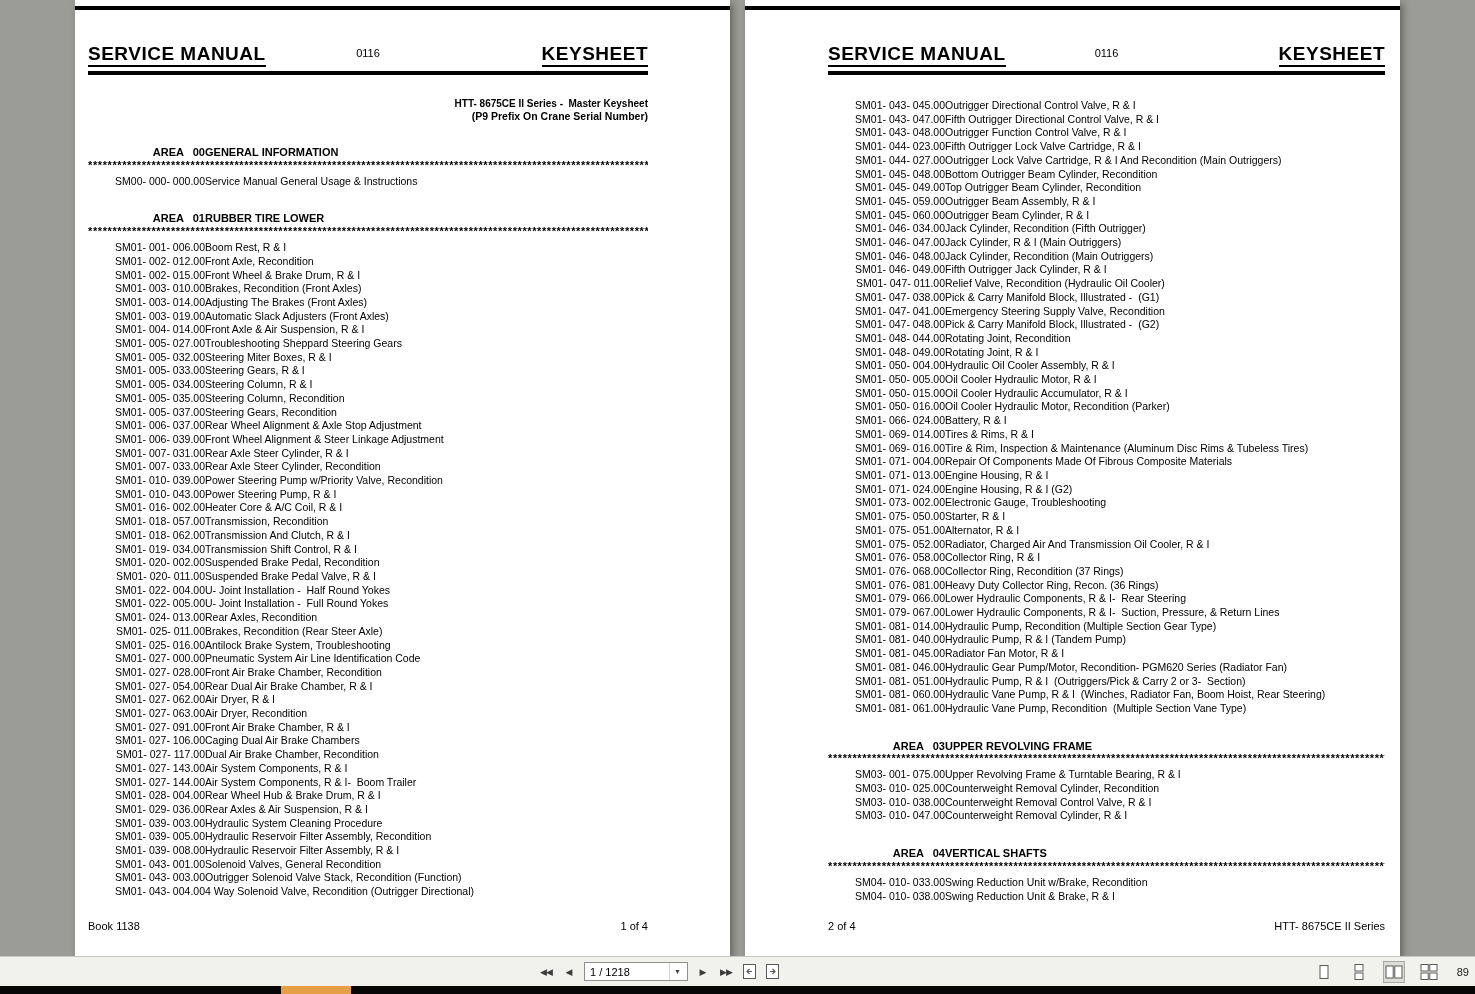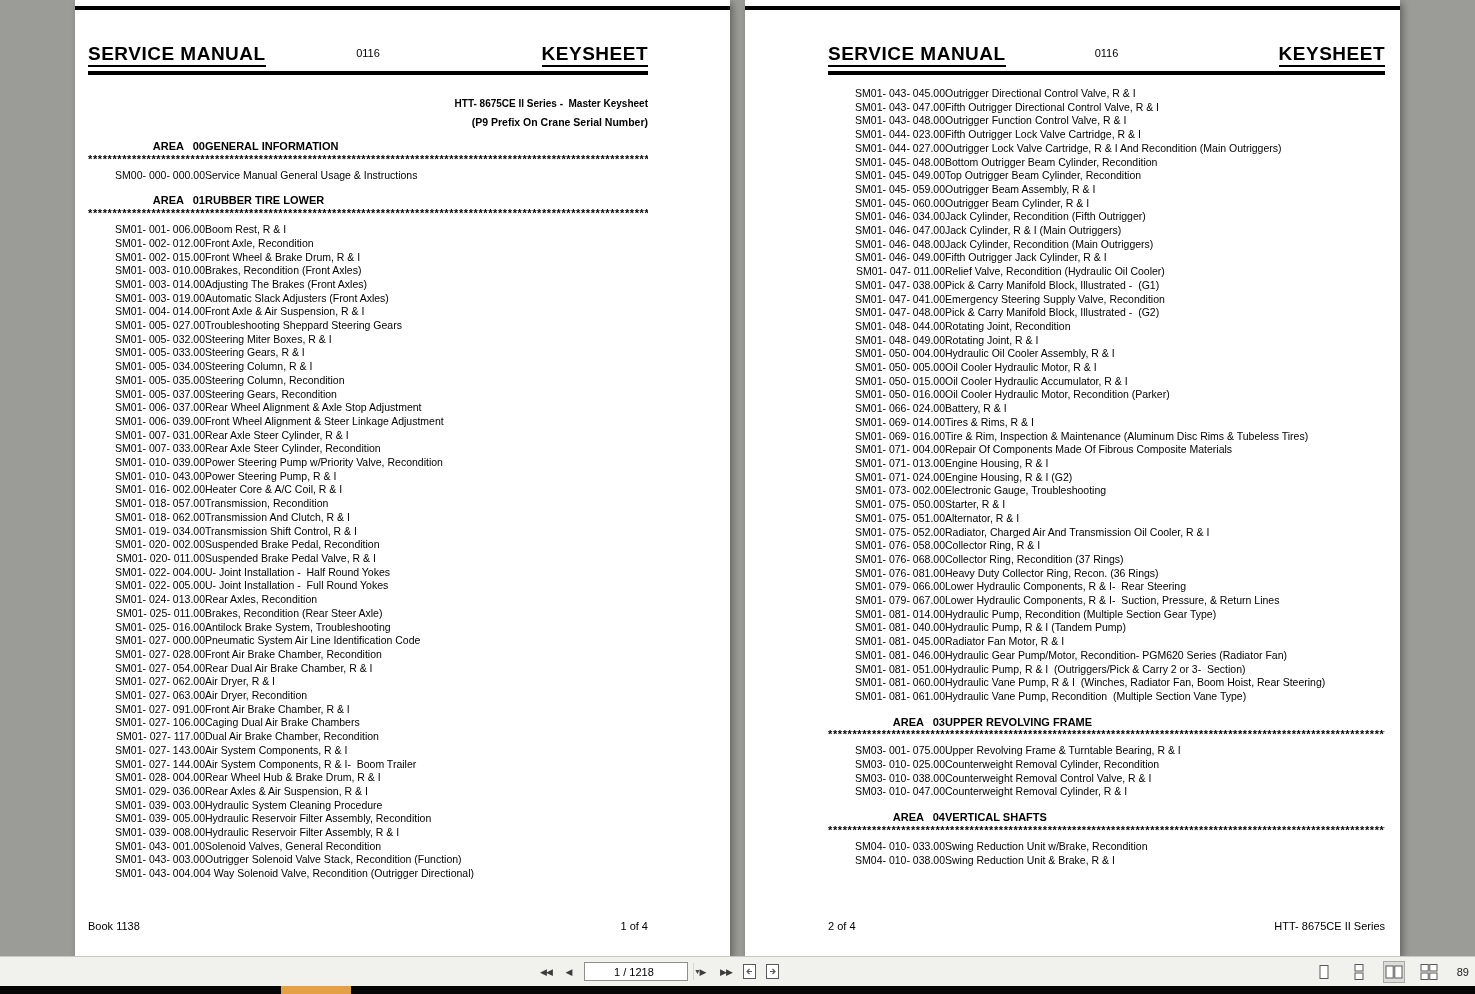--- a/index.html
+++ b/index.html
@@ -18,43 +18,43 @@
 
   .page-top-rule { margin-top:6px; height:4px; background:#000; }
   .page-header { position:relative; margin-top:31px; display:flex; justify-content:space-between;
                  align-items:center; height:26px; }
   .hdr-left, .hdr-right { font-size:19px; font-weight:bold; letter-spacing:0.5px;
                           border-bottom:2px solid #000; line-height:23px; white-space:pre; }
   .hdr-center { position:absolute; left:50%; transform:translateX(-50%); font-size:11px; top:6px; }
   .header-rule { margin-top:4px; height:4px; background:#000; }
 
   .doc-title    { margin-top:23px; font-size:10px; font-weight:bold; white-space:pre; }
-  .doc-subtitle { margin-top:7px; font-size:10.5px; font-weight:bold; white-space:pre; }
-
-  .section { margin-top:12px; }
+  .doc-subtitle { margin-top:1px; font-size:10.5px; font-weight:bold; white-space:pre; }
+
+  .section { margin-top:24px; }
   .row { display:flex; font-size:10.5px; line-height:13.7px; }
   .row .code { flex:0 0 117px; white-space:pre; }
   .row .desc { white-space:pre; }
   .area-row { font-weight:bold; font-size:11px; }
   .stars { font-size:11px; font-weight:bold; line-height:9px; margin:1px 0 5px;
            white-space:nowrap; overflow:hidden; letter-spacing:0.6px; }
 
   .page-footer { position:absolute; bottom:24px; display:flex; justify-content:space-between; font-size:11px; }
   .page--left  .page-footer { left:13px; right:82px; }
   .page--right .page-footer { left:83px; right:15px; }
 
   
   .toolbar { position:absolute; left:0; right:0; top:956px; height:30px;
              background:#f1f1ee; border-top:1px solid #c6c6c2; }
   .nav-group { position:absolute; left:538px; top:0; height:100%; display:flex; align-items:center; gap:7px; }
   .nav-btn { min-width:16px; height:18px; display:flex; align-items:center; justify-content:center;
              font-size:9px; color:#3c3c3c; cursor:pointer; }
   .nav-btn.dbl { letter-spacing:-1px; }
   .page-field { display:flex; align-items:center; background:#fff; border:1px solid #8f8f8f;
-                height:19px; width:104px;padding-left:24px; }
+                height:19px; width:104px; }
   .page-field input { border:none; outline:none; width:84px; height:16px; font-size:11px;
                       padding-left:5px; font-family:"Liberation Sans", sans-serif; background:transparent; }
   .page-field .dd { width:16px; height:100%; display:flex; align-items:center; justify-content:center;
                     font-size:7px; color:#444; border-left:1px solid #d6d6d6; cursor:pointer; }
   .view-icon { display:flex; align-items:center; justify-content:center; width:22px; height:22px; cursor:pointer; }
   .view-icon.active { background:#dcdcd8; border:1px solid #a8a8a4; }
   .view-group { position:absolute; right:6px; top:0; height:100%; display:flex; align-items:center; gap:13px; }
   .zoom-text { font-size:11px; color:#222; margin-left:4px; }
 
   

